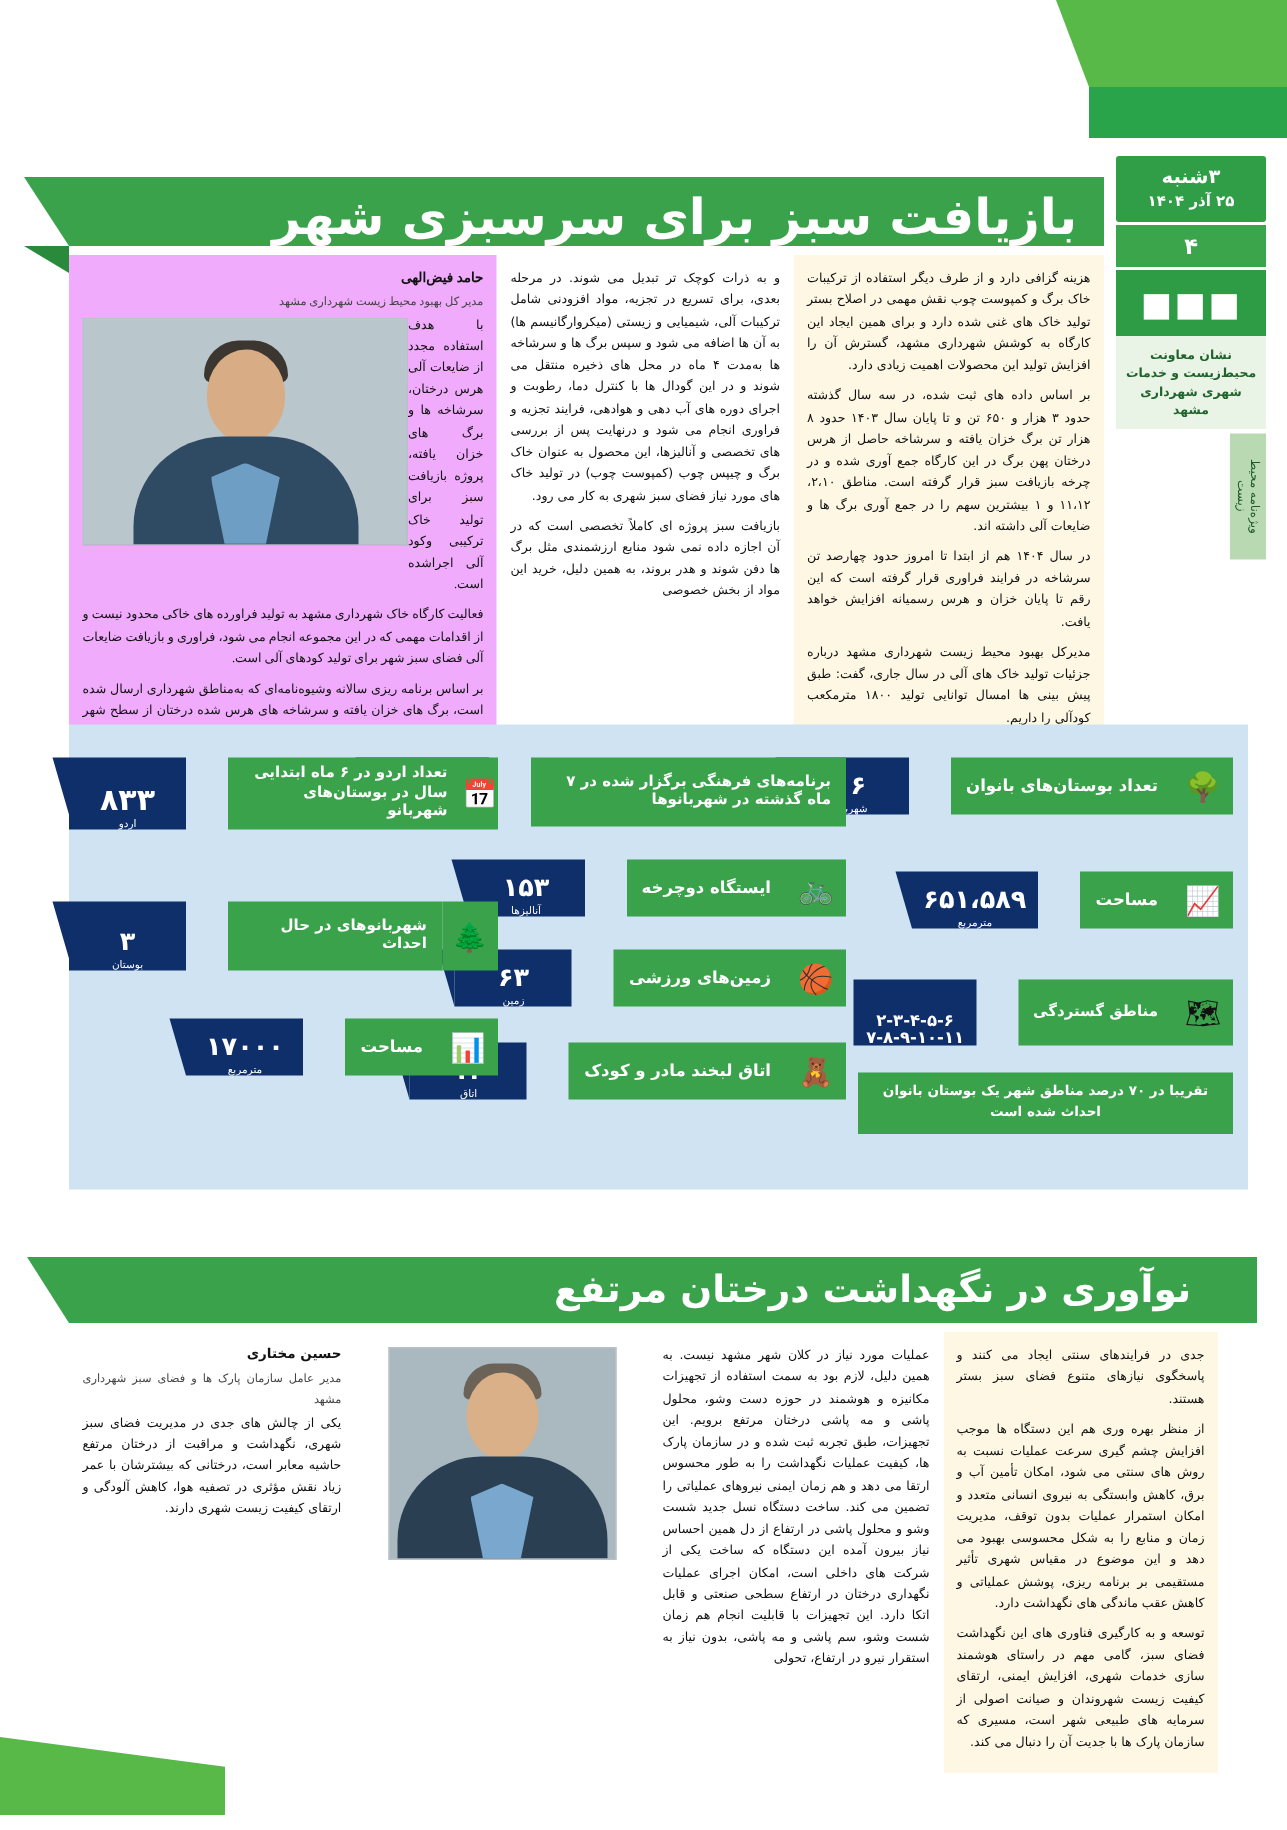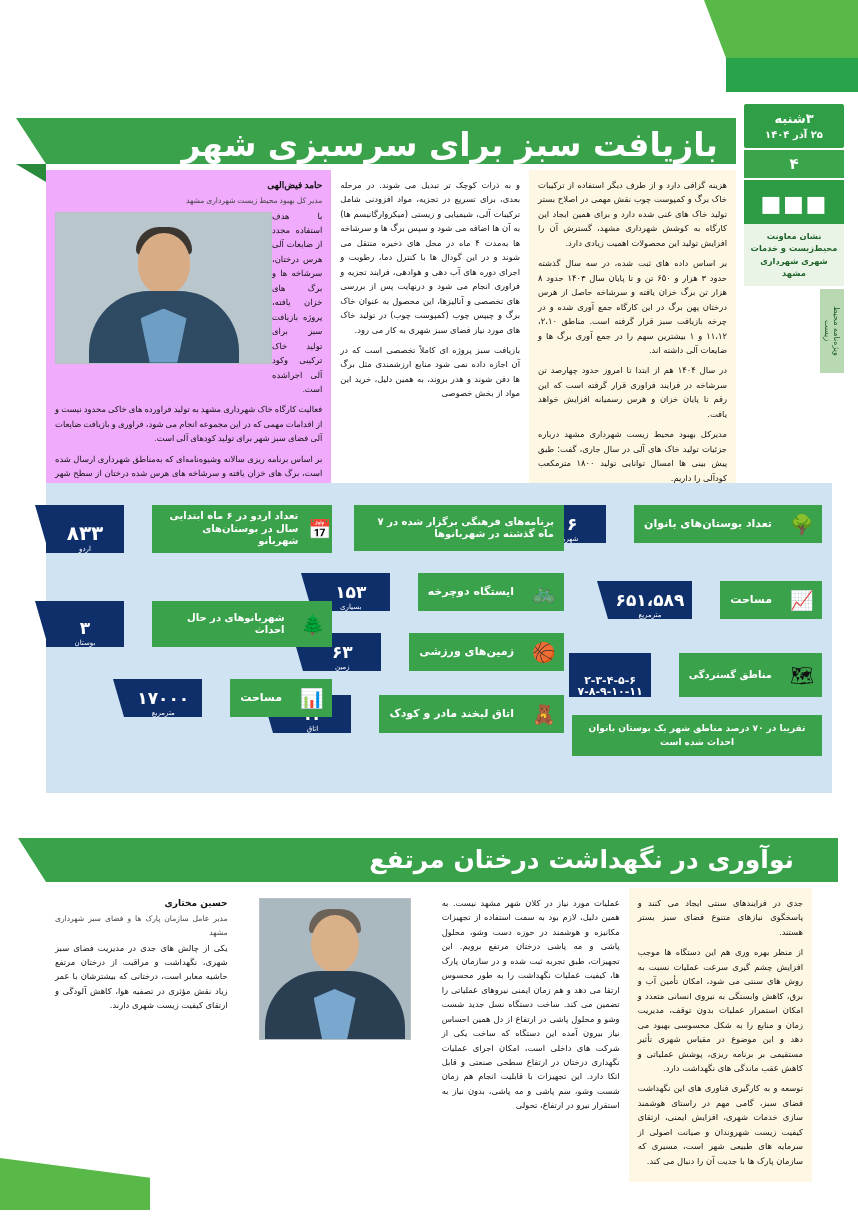--- a/index.html
+++ b/index.html
@@ -254,21 +254,21 @@
           <div class="v">۴۰۰</div>
           <div class="u">برنامه</div>
         </div>
       </div>
 
       <div class="stat" style="top:90px;right:268px;">
         <div class="ico">🚲</div>
         <div class="lbl">ایستگاه دوچرخه</div>
         <div class="num tri-left">
           <div class="v">۱۵۳</div>
-          <div class="u">بسیاری</div>
+          <div class="u">آنالیزها</div>
         </div>
       </div>
 
       <div class="stat" style="top:150px;right:268px;">
         <div class="ico">🏀</div>
         <div class="lbl">زمین‌های ورزشی</div>
         <div class="num tri-left">
           <div class="v">۶۳</div>
           <div class="u">زمین</div>
         </div>

